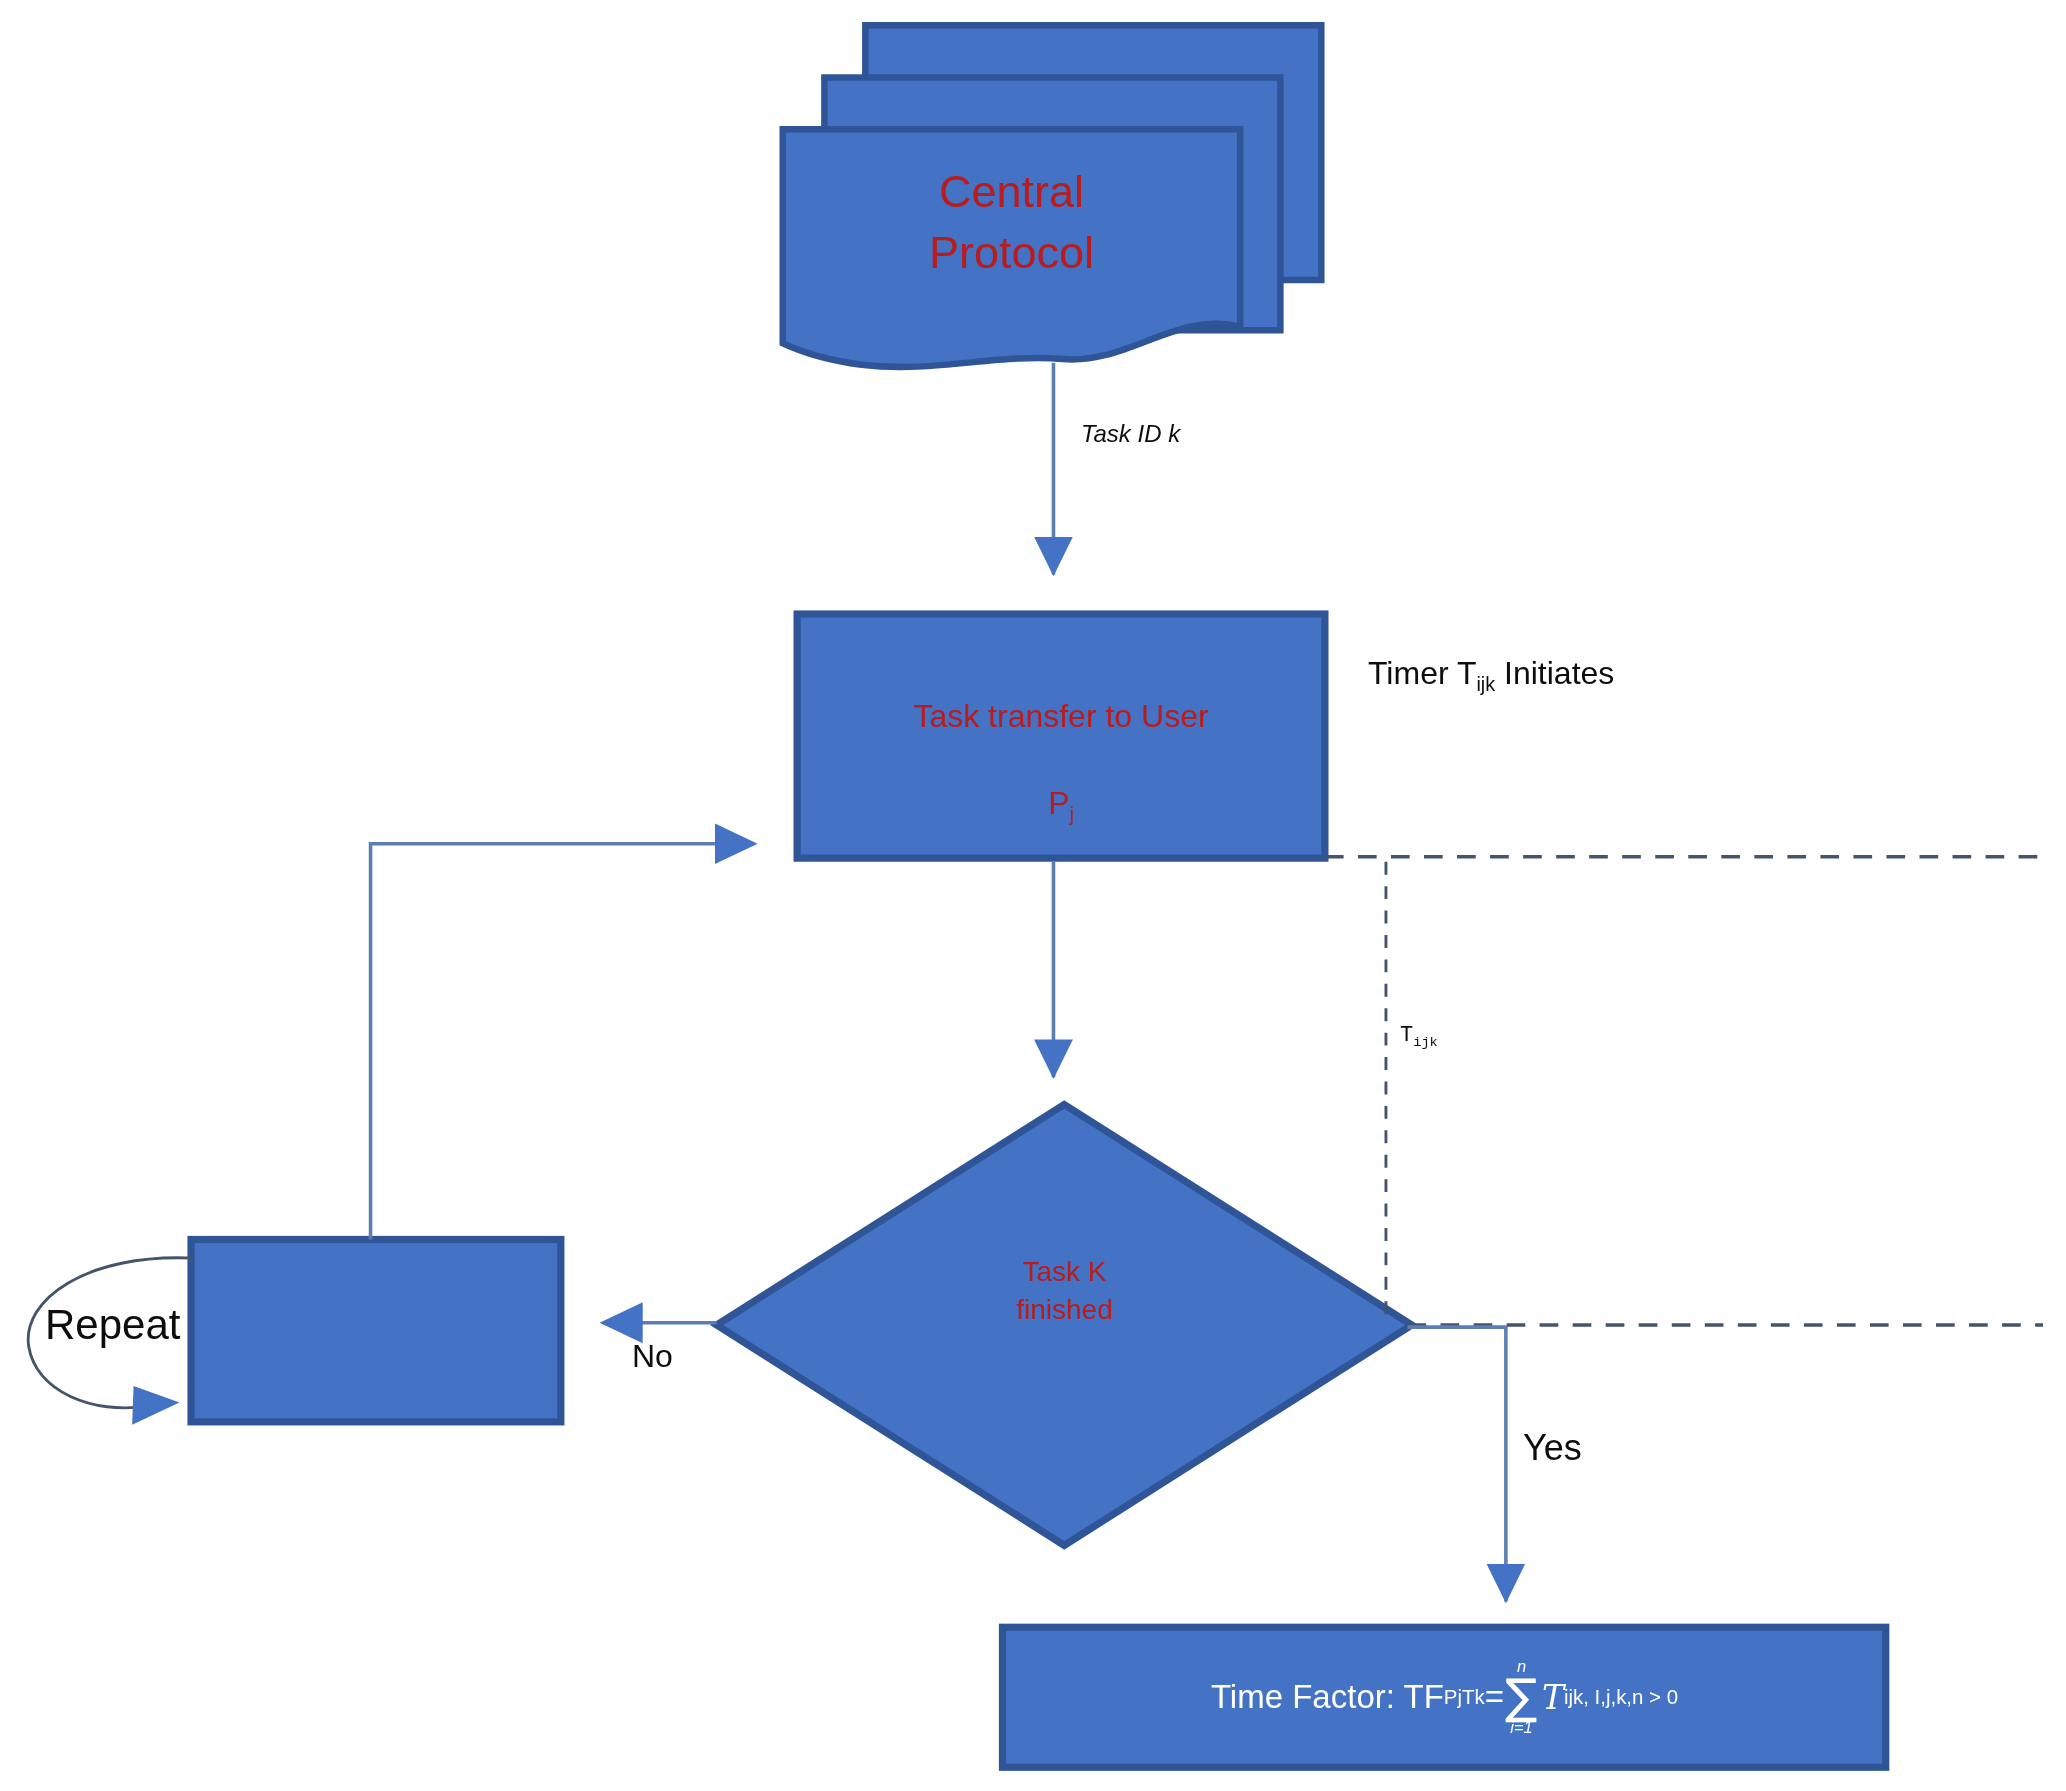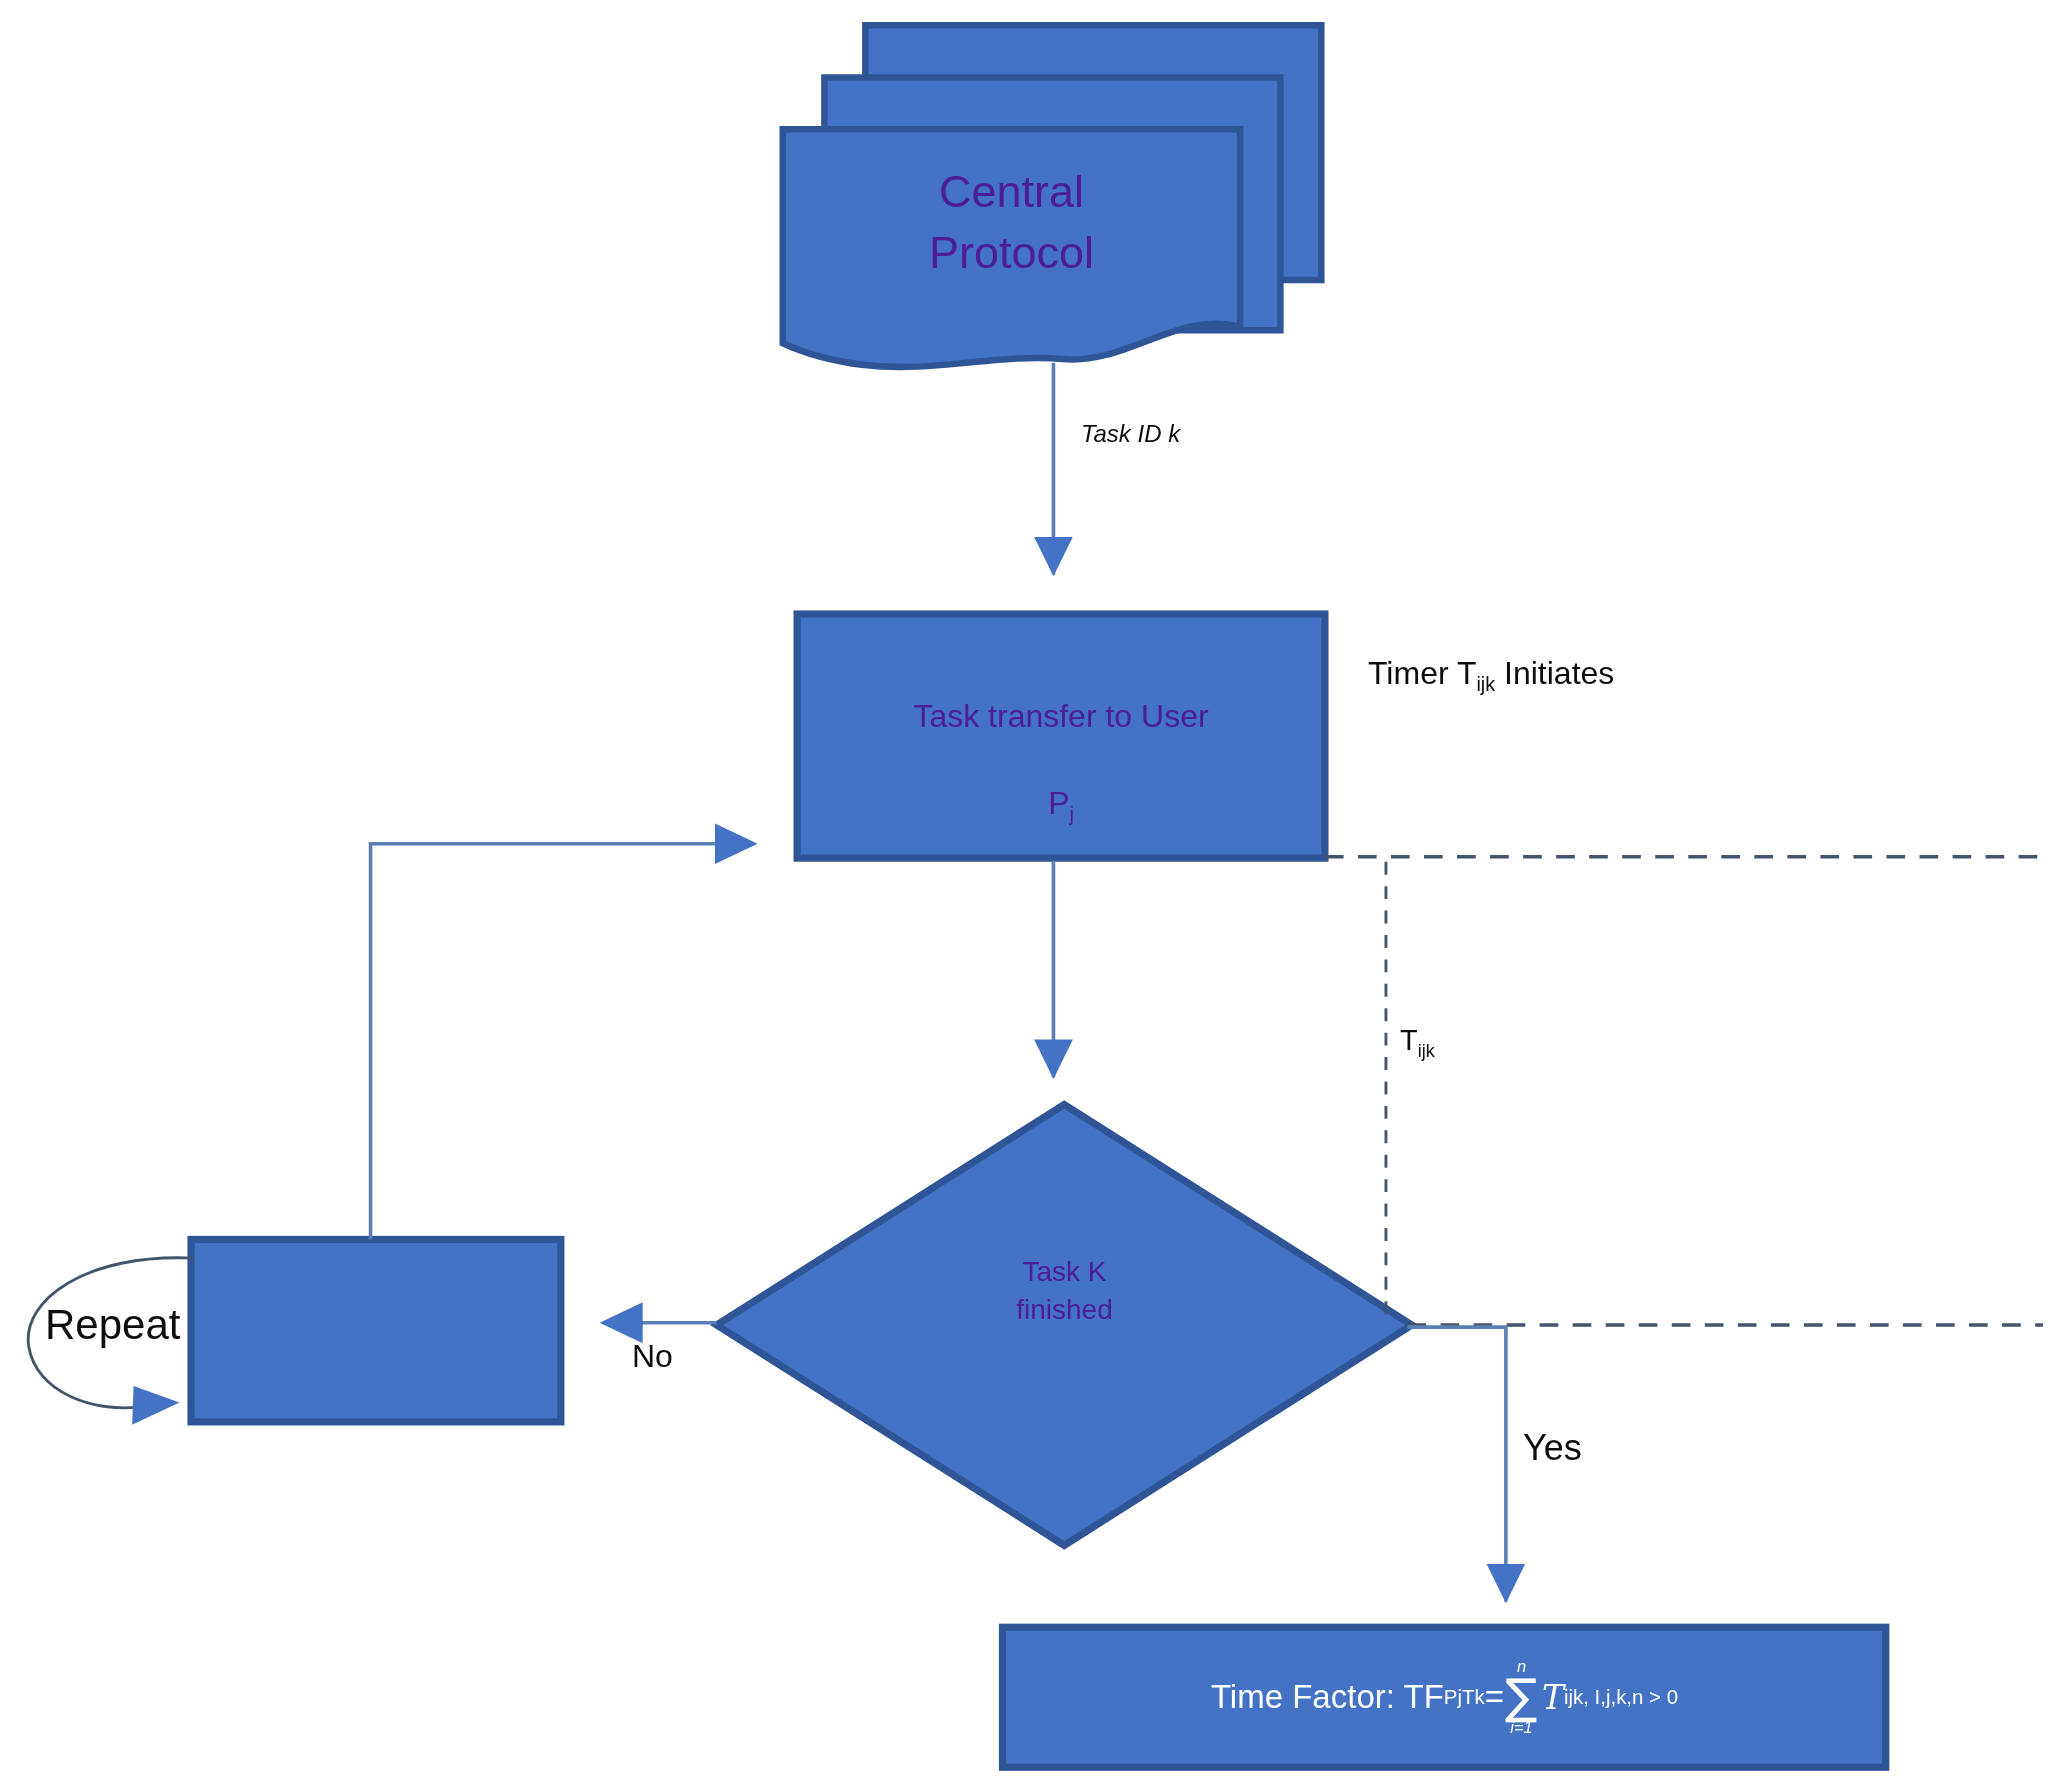--- a/index.html
+++ b/index.html
@@ -19,21 +19,21 @@
   }
   #flow-svg {
     position: absolute;
     left: 0;
     top: 0;
     width: 2066px;
     height: 1791px;
   }
   .node-label {
     position: absolute;
-    color: #4c1d95;
+    color: #b91c1c;
     text-align: center;
     line-height: 1.35;
     pointer-events: none;
     white-space: pre-line;
   }
   .edge-label {
     position: absolute;
     color: #0d0d0d;
     text-align: left;
     white-space: nowrap;
@@ -147,21 +147,21 @@
 
   <div class="node-label" style="left:797px; top:652px; width:528px; font-size:32px;">
     <span>Task transfer to User</span><br>
     <span>P</span><span class="sub">j</span>
   </div>
 
   <div class="edge-label" style="left:1368px; top:654px; font-size:32px;">
     <span>Timer T</span><span class="sub">ijk</span><span> Initiates</span>
   </div>
 
-  <div class="edge-label" style="left:1400px; top:1023px; font-size:29px;">
+  <div class="edge-label" style="left:1400px; top:1023px; font-size:22px;font-family:Liberation Mono, monospace;">
     <span>T</span><span class="sub">ijk</span>
   </div>
 
   <div class="node-label" style="left:885px; top:1253px; width:359px; font-size:28px;">Task K
 finished</div>
 
 
   <div class="edge-label" style="left:45px; top:1300px; font-size:42px;">Repeat</div>
 
   <div class="edge-label" style="left:632px; top:1337px; font-size:32px;">No</div>

